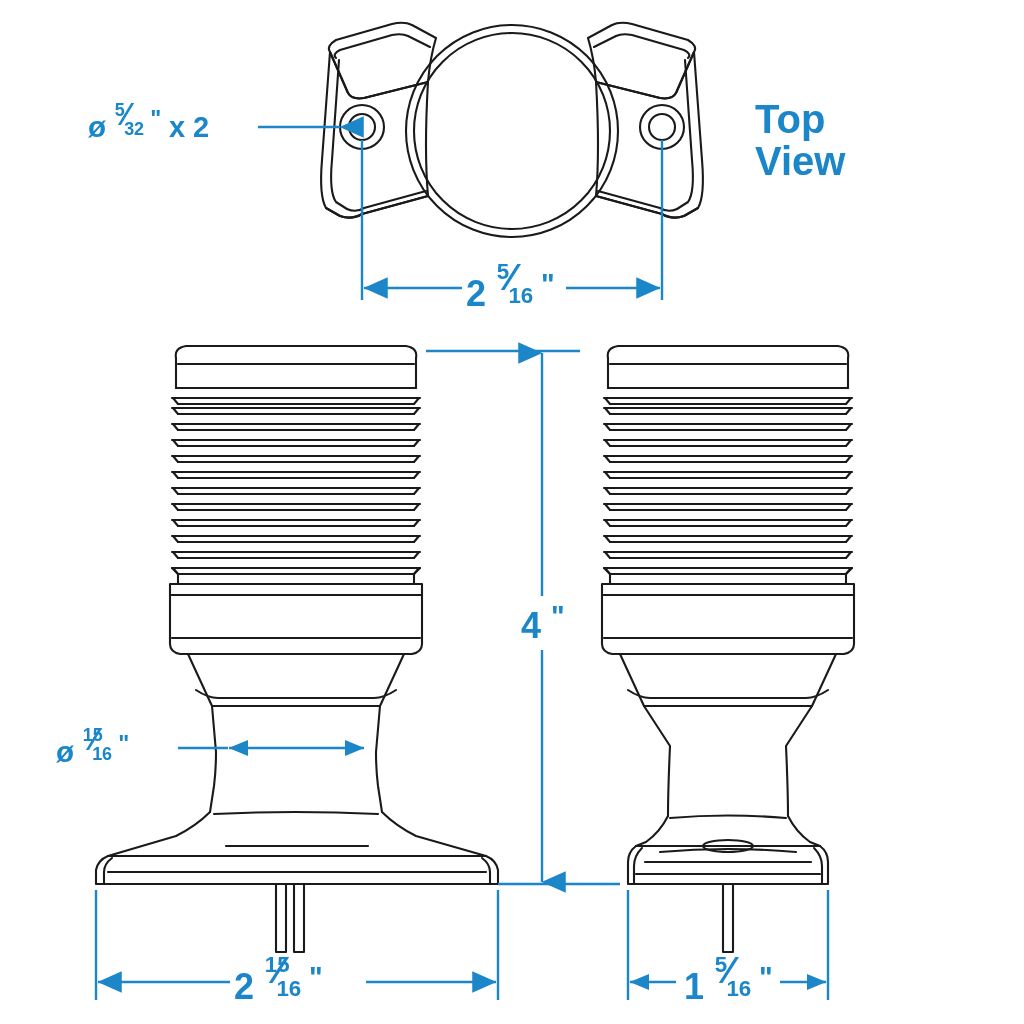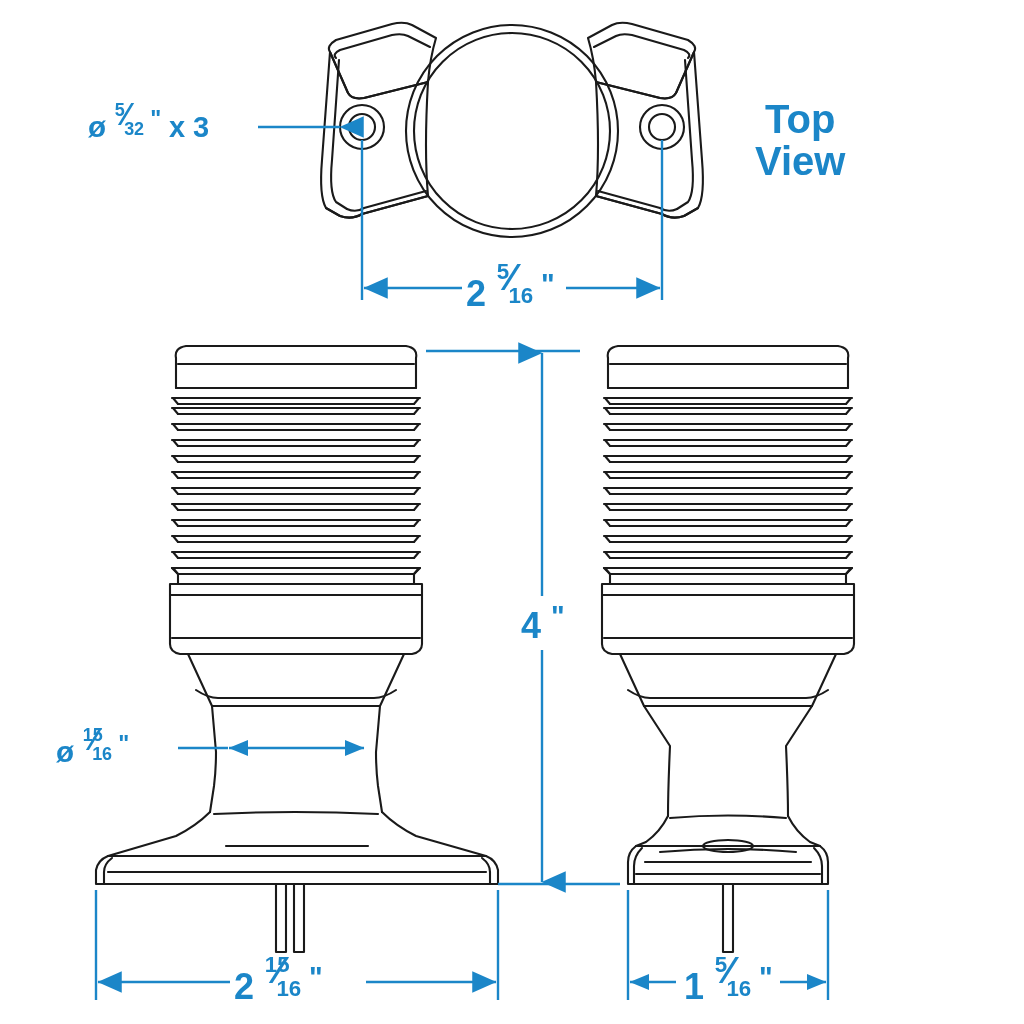--- a/index.html
+++ b/index.html
@@ -64,21 +64,21 @@
     font-weight: bold;
   }
   .inchmark {
     font-size: 0.80em;
     vertical-align: 0.42em;
     letter-spacing: -0.02em;
   }
   .topview {
     font-size: 40px;
     line-height: 1.05;
-    text-align: center;
+    text-align: left;
   }
   .dia-sym { font-size: 1.02em; }
 </style>
 </head>
 <body>
 
 <div id="stage">
 
   <svg width="1024" height="1024" viewBox="0 0 1024 1024">
 
@@ -314,21 +314,21 @@
   </svg>
 
   <div class="lbl dia-num" style="left:88px; top:108px;">
     <span class="dia-sym">ø</span>
     <span class="frac">
       <span class="nu">5</span>
       <span class="sl">⁄</span>
       <span class="de">32</span>
     </span>
     <span class="inchmark">"</span>
-    <span>x 3</span>
+    <span>x 2</span>
   </div>
 
   <div class="lbl topview" style="left:755px; top:98px;">
     <div>Top</div>
     <div>View</div>
   </div>
 
   <div class="lbl dim-num" style="left:466px; top:270px;">
     <span>2</span>
     <span class="frac">

